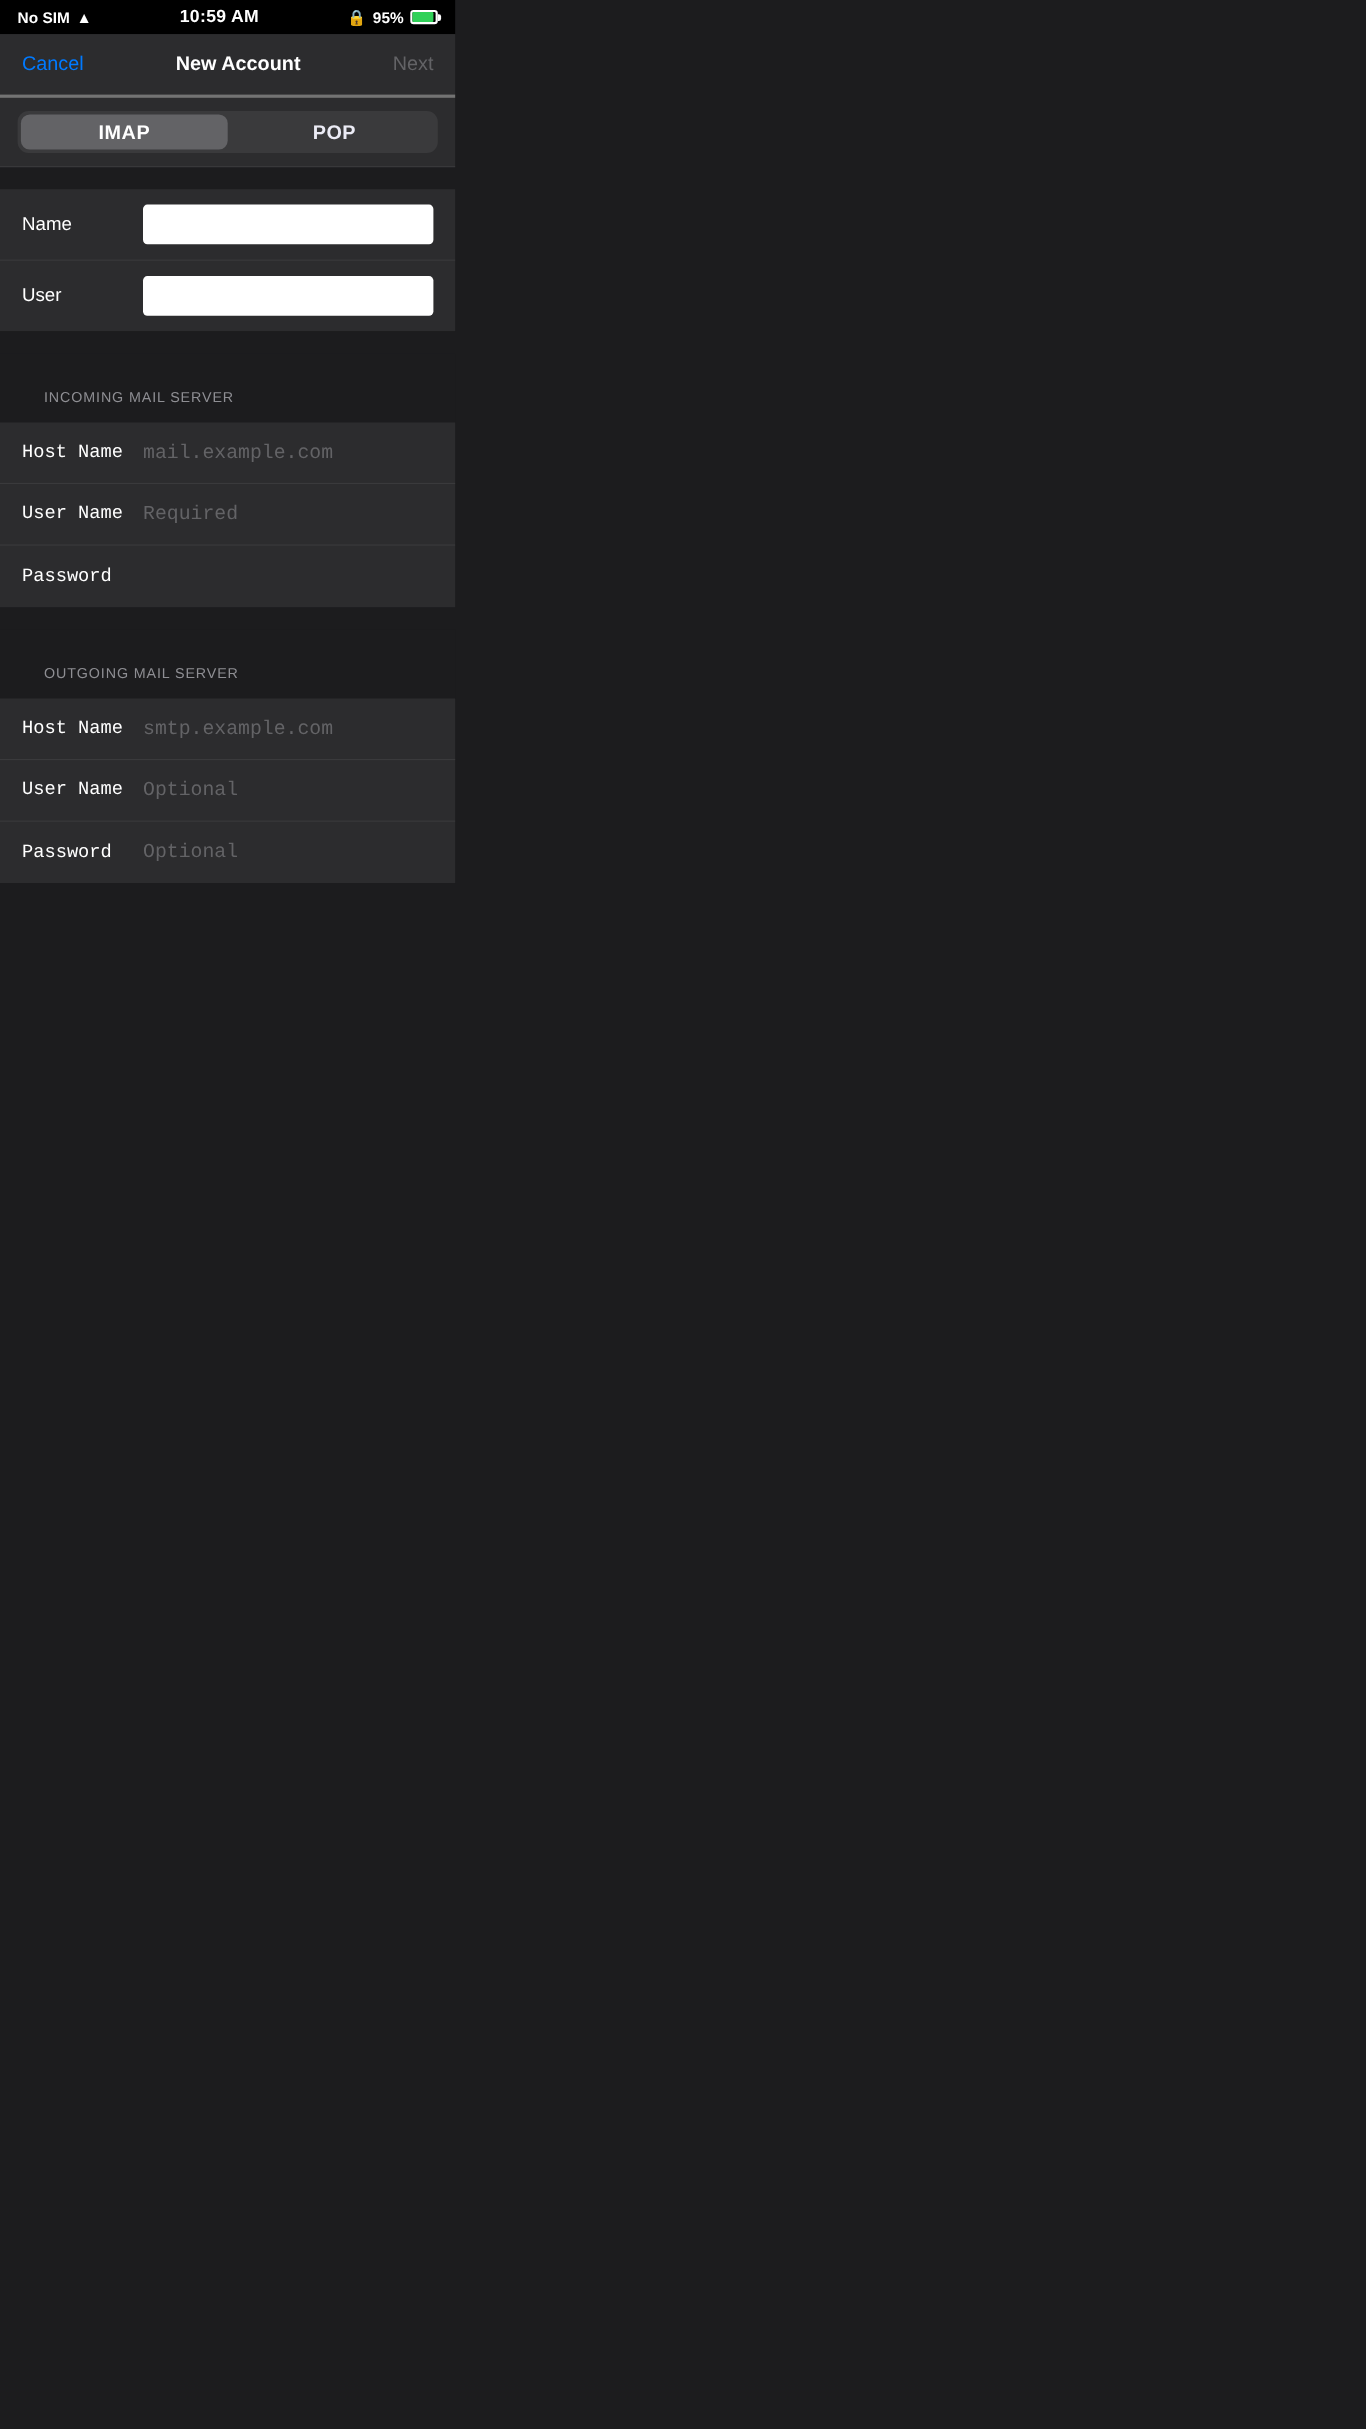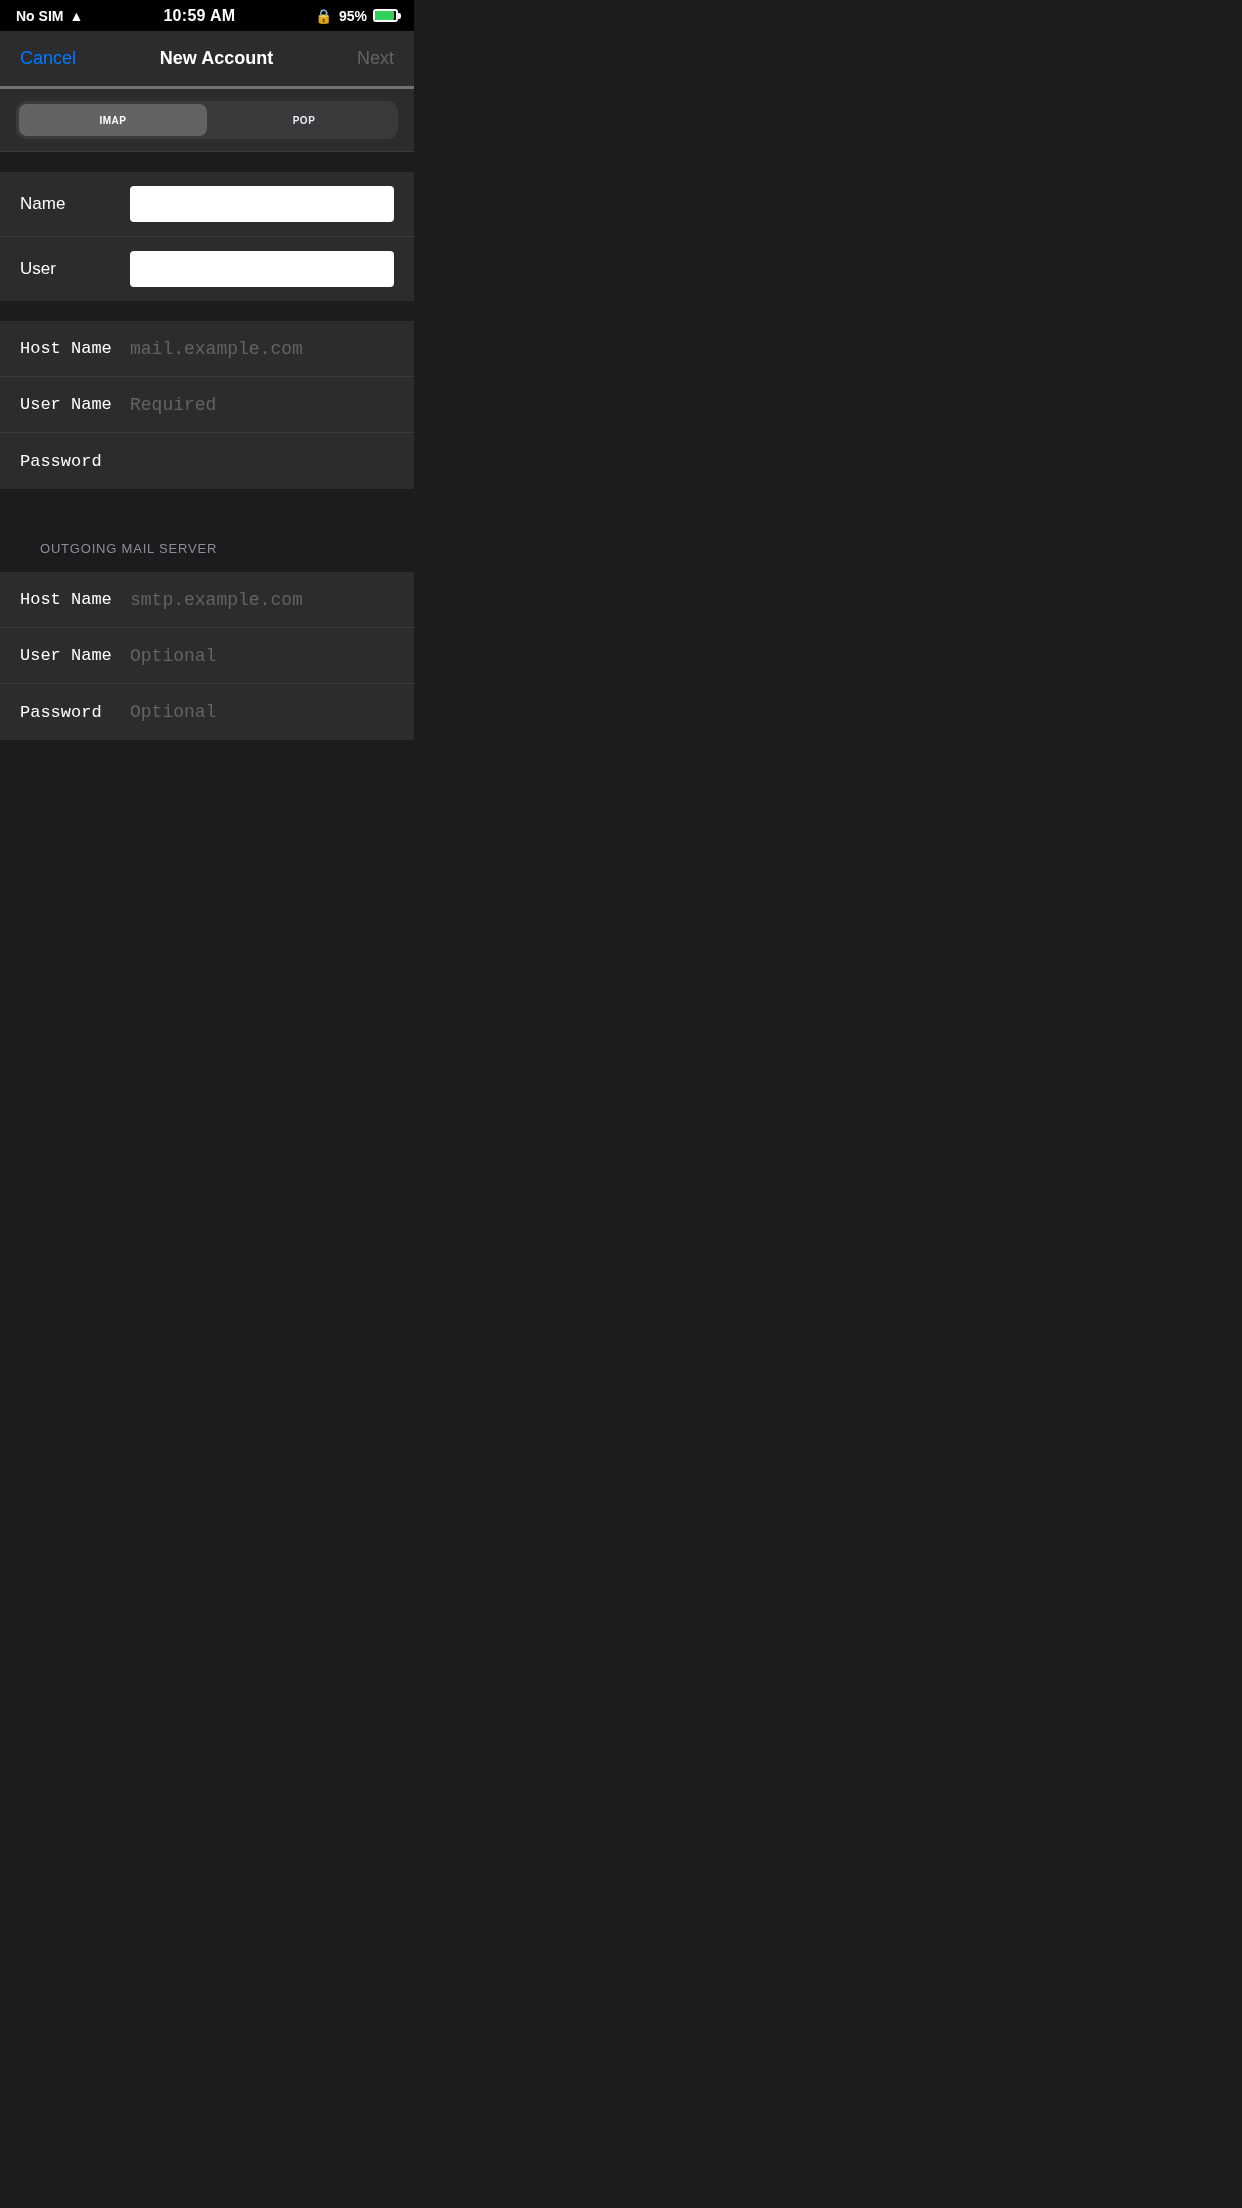--- a/index.html
+++ b/index.html
@@ -136,21 +136,21 @@
       display: flex;
       height: 38px;
       overflow: hidden;
     }
 
     .segment-option {
       flex: 1;
       display: flex;
       align-items: center;
       justify-content: center;
-      font-size: 10px;
+      font-size: 18px;
       font-weight: 600;
       letter-spacing: 0.5px;
       cursor: pointer;
     }
 
     .segment-option.active {
       background-color: #636366;
       border-radius: 8px;
       margin: 3px;
       color: #ffffff;
@@ -272,20 +272,23 @@
     <span class="form-label">Name</span>
     <input class="form-input" type="text" placeholder="" style="">
   </div>
   <div class="form-row">
     <span class="form-label">User</span>
     <input class="form-input" type="email" style="width: 100%;" placeholder="">
   </div>
 </div>
 
 <div class="section-wrapper">
+  <div class="section-header-bg">
+    <div class="section-header">INCOMING MAIL SERVER</div>
+  </div>
   <div class="section-block">
     <div class="form-row">
       <span class="form-label">Host Name</span>
       <span class="placeholder-text">mail.example.com</span>
     </div>
     <div class="form-row">
       <span class="form-label">User Name</span>
       <span class="placeholder-text">Required</span>
     </div>
     <div class="form-row">

